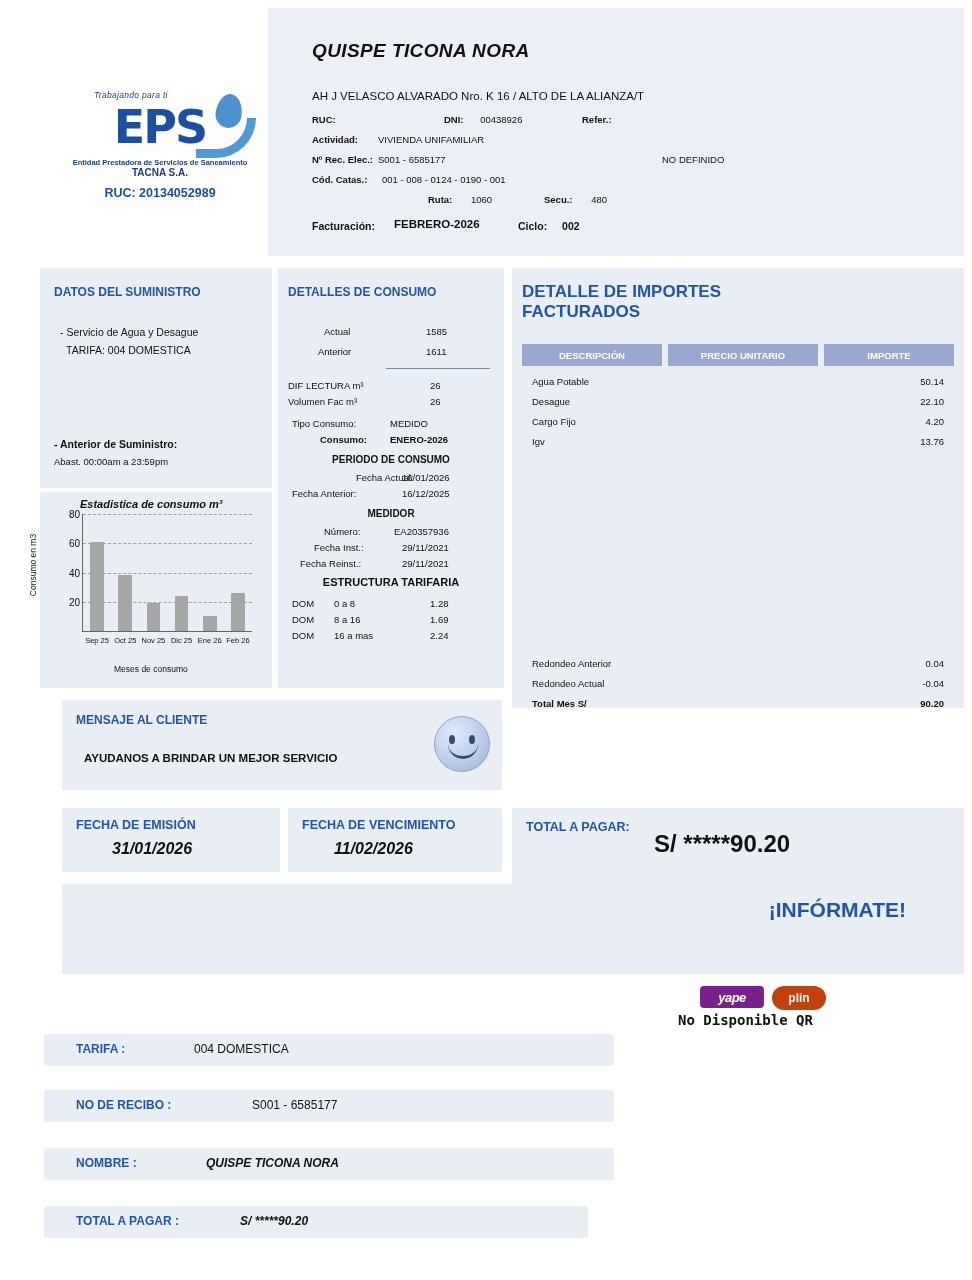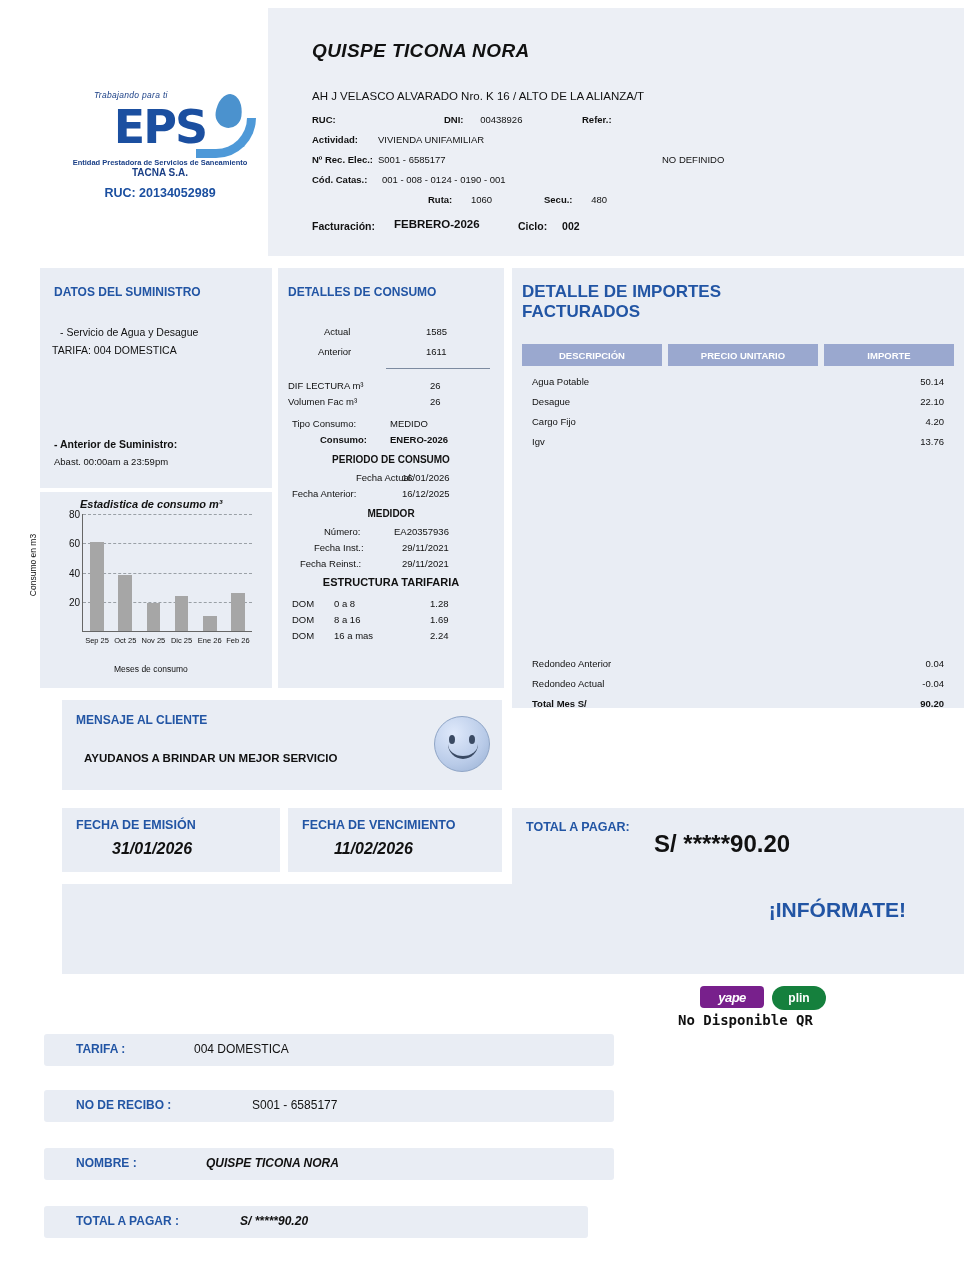--- a/index.html
+++ b/index.html
@@ -34,21 +34,21 @@
   #logo-sub2 { font-size:10px; color:#1a3f86; font-weight:bold; }
   #logo-ruc { font-size:12.5px; color:#1b4fa0; font-weight:bold; margin-top:8px; }
   .drop { position:absolute; right:18px; top:-6px; width:26px; height:34px; background:#2b7fc6; border-radius:50% 50% 50% 50%/60% 60% 40% 40%; transform: rotate(8deg); opacity:.85;}
   .swoosh { position:absolute; right:4px; top:18px; width:60px; height:40px; border-bottom:9px solid #3b8fd4; border-right:9px solid #3b8fd4; border-radius:0 0 40px 0; opacity:.9;}
 
   
   #datos-panel { left:40px; top:268px; width:232px; height:220px; }
   .sec-title { color:#2255a4; font-weight:bold; font-size:12px; line-height:21px; }
   #datos-title { position:absolute; left:14px; top:14px; width:150px; }
   #datos-l1 { position:absolute; left:20px; top:58px; font-size:10.5px; }
-  #datos-l2 { position:absolute; left:12px; top:76px; font-size:10.5px; }
+  #datos-l2 { position:absolute; left:26px; top:76px; font-size:10.5px; }
   #datos-l3 { position:absolute; left:14px; top:170px; font-size:10.5px; font-weight:bold; }
   #datos-l4 { position:absolute; left:14px; top:188px; font-size:9.5px; }
 
   
   #chart-panel { left:40px; top:492px; width:232px; height:196px; }
   #chart-title { position:absolute; left:40px; top:6px; font-size:11px; font-weight:bold; font-style:italic;}
   #chart-ylabel { position:absolute; left:-38px; top:68px; transform:rotate(-90deg); font-size:8.5px; }
   #chart-xlabel { position:absolute; left:74px; top:172px; font-size:8.5px; }
   #plot { position:absolute; left:42px; top:22px; width:170px; height:118px; border-left:1px solid #666; border-bottom:1px solid #666; }
   .gridline { position:absolute; left:0; width:100%; border-top:1px dashed #9aa0a6; }
@@ -99,21 +99,21 @@
   #total-label { position:absolute; left:14px; top:12px; color:#2255a4; font-weight:bold; font-size:12.5px; }
   #total-value { position:absolute; left:142px; top:22px; font-size:24px; font-weight:bold; }
 
   
   #informate-panel { left:62px; top:884px; width:902px; height:90px; }
   #informate-text { position:absolute; right:58px; top:14px; color:#2255a4; font-weight:bold; font-size:21px; }
 
   
   #pay-area { position:absolute; left:700px; top:986px; width:200px; height:48px; }
   #yape-logo { position:absolute; left:0; top:0; width:64px; height:22px; background:#78208c; border-radius:4px; color:#fff; font-size:13px; font-weight:bold; font-style:italic; display:flex; align-items:center; justify-content:center; letter-spacing:-.5px; }
-  #plin-logo { position:absolute; left:72px; top:0; width:54px; height:24px; background:#15803d; border-radius:12px; color:#fff; font-size:12px; font-weight:bold; display:flex; align-items:center; justify-content:center; }
+  #plin-logo { position:absolute; left:72px; top:0; width:54px; height:24px; background:#c2410c; border-radius:12px; color:#fff; font-size:12px; font-weight:bold; display:flex; align-items:center; justify-content:center; }
   #qr-note { position:absolute; left:-22px; top:26px; font-size:14px; font-family:"DejaVu Sans Mono", monospace;font-weight:bold; }
 
   
   .stub { position:absolute; left:44px; height:32px; background:#e9edf4; border-radius:3px; }
   .stub-label { position:absolute; left:32px; top:8px; color:#2255a4; font-weight:bold; font-size:12px; }
   .stub-value { position:absolute; top:8px; font-size:12px; }
   #stub1 { top:1034px; width:570px; }
   #stub2 { top:1090px; width:570px; }
   #stub3 { top:1148px; width:570px; }
   #stub4 { top:1206px; width:544px; }

